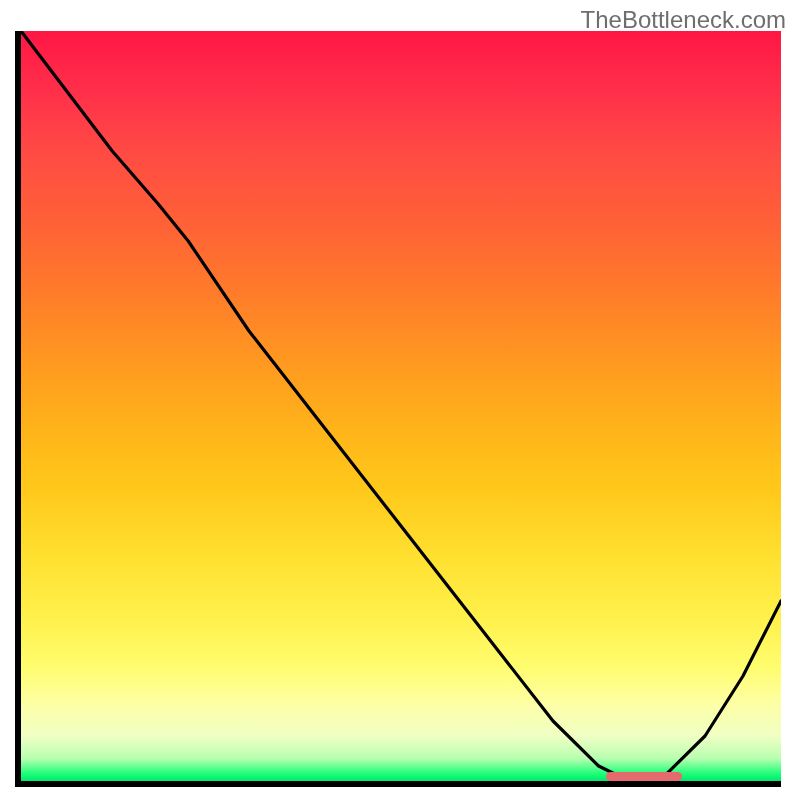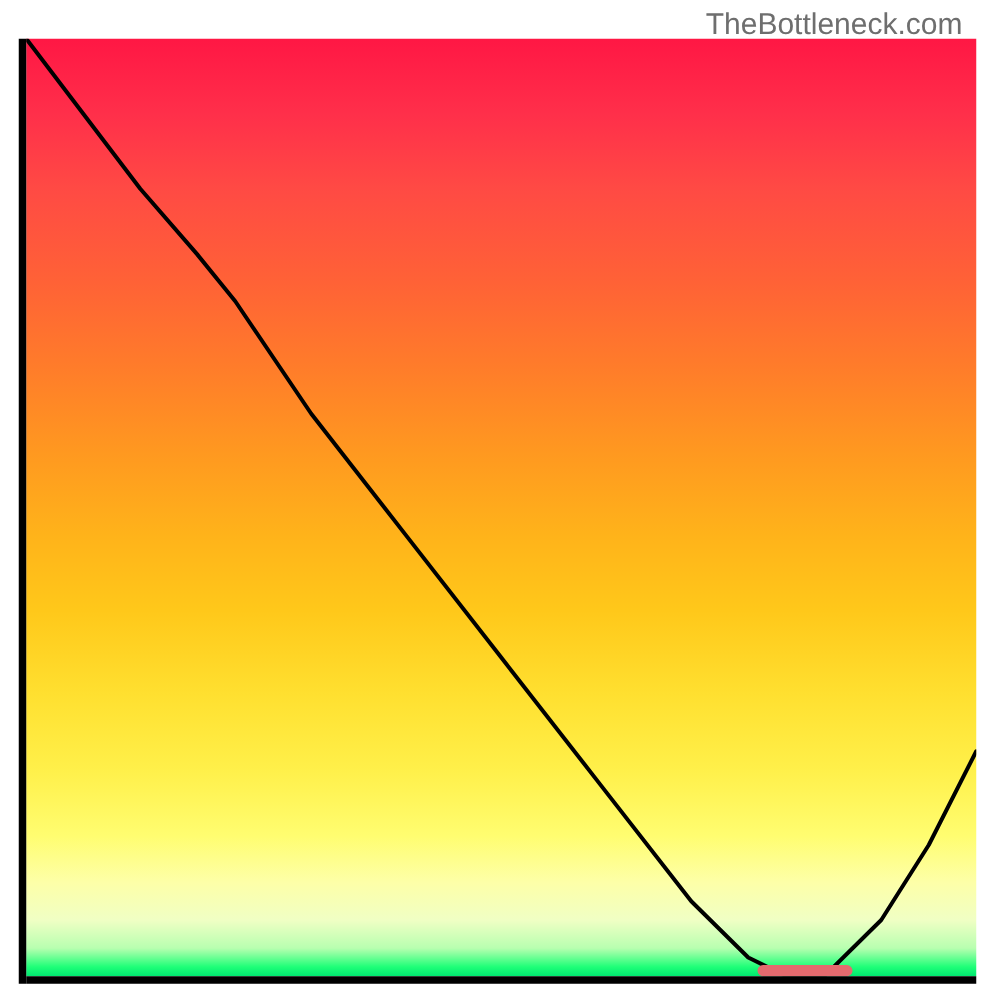--- a/index.html
+++ b/index.html
@@ -12,21 +12,21 @@
     overflow: hidden;
   }
   .container {
     position: relative;
     width: 800px;
     height: 800px;
   }
   .watermark {
     position: absolute;
     top: 6px;
-    right: 30px;
+    right: 14px;
     color: #6e6e6e;
     font-size: 24px;
     font-weight: 400;
     z-index: 10;
     user-select: none;
   }
   .plot-area {
     position: absolute;
     left: 21px;
     top: 31px;

